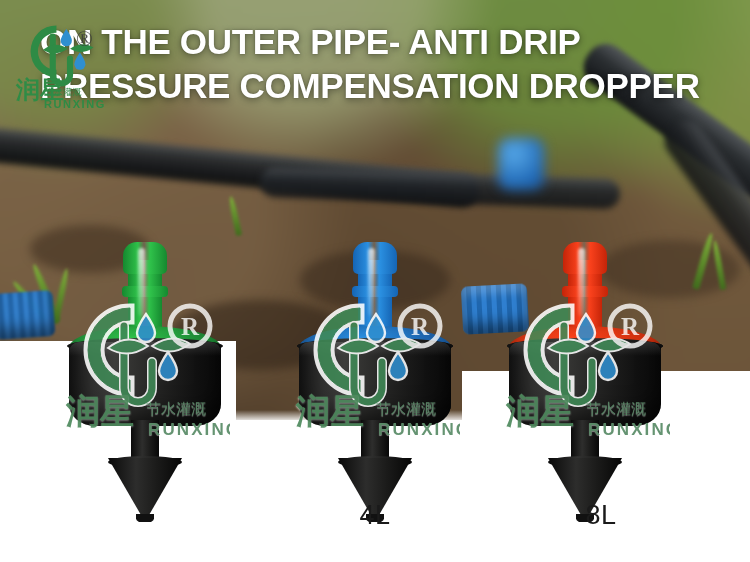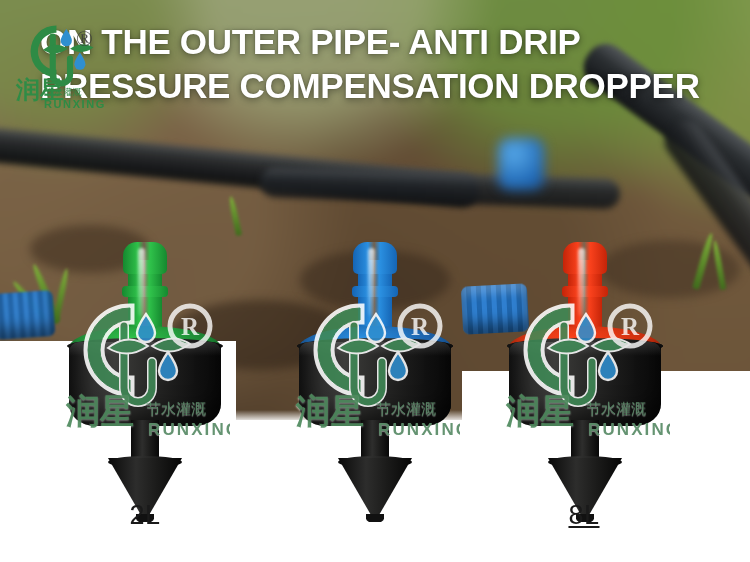--- a/index.html
+++ b/index.html
@@ -451,22 +451,22 @@
           <text x="126" y="39" font-size="25" font-family="Liberation Serif, serif" font-weight="bold" fill="#ffffff" text-anchor="middle" opacity=".9">R</text>
         </g>
       </svg>
       <div class="wm-zh">润星</div>
       <div class="wm-cn">节水灌溉</div>
       <div class="wm-en">RUNXING</div>
     </div>
   </div>
     </div>
 
-  <div class="cap" id="cap0" style="left:60px;">2L</div>
-  <div class="cap" id="cap2" style="left:499px;text-decoration:underline;">8L</div>
+  <div class="cap" id="cap1" style="left:290px;">4L</div>
+  <div class="cap" id="cap2" style="left:516px;">8L</div>
 
   <div class="headline">
     <span class="hl-1">ON THE OUTER PIPE- ANTI DRIP</span>
     <span class="hl-2">PRESSURE COMPENSATION DROPPER</span>
   </div>
 
 
   <div class="brandlogo">
     <svg width="96" height="74" viewBox="0 0 150 120">
       <g>

